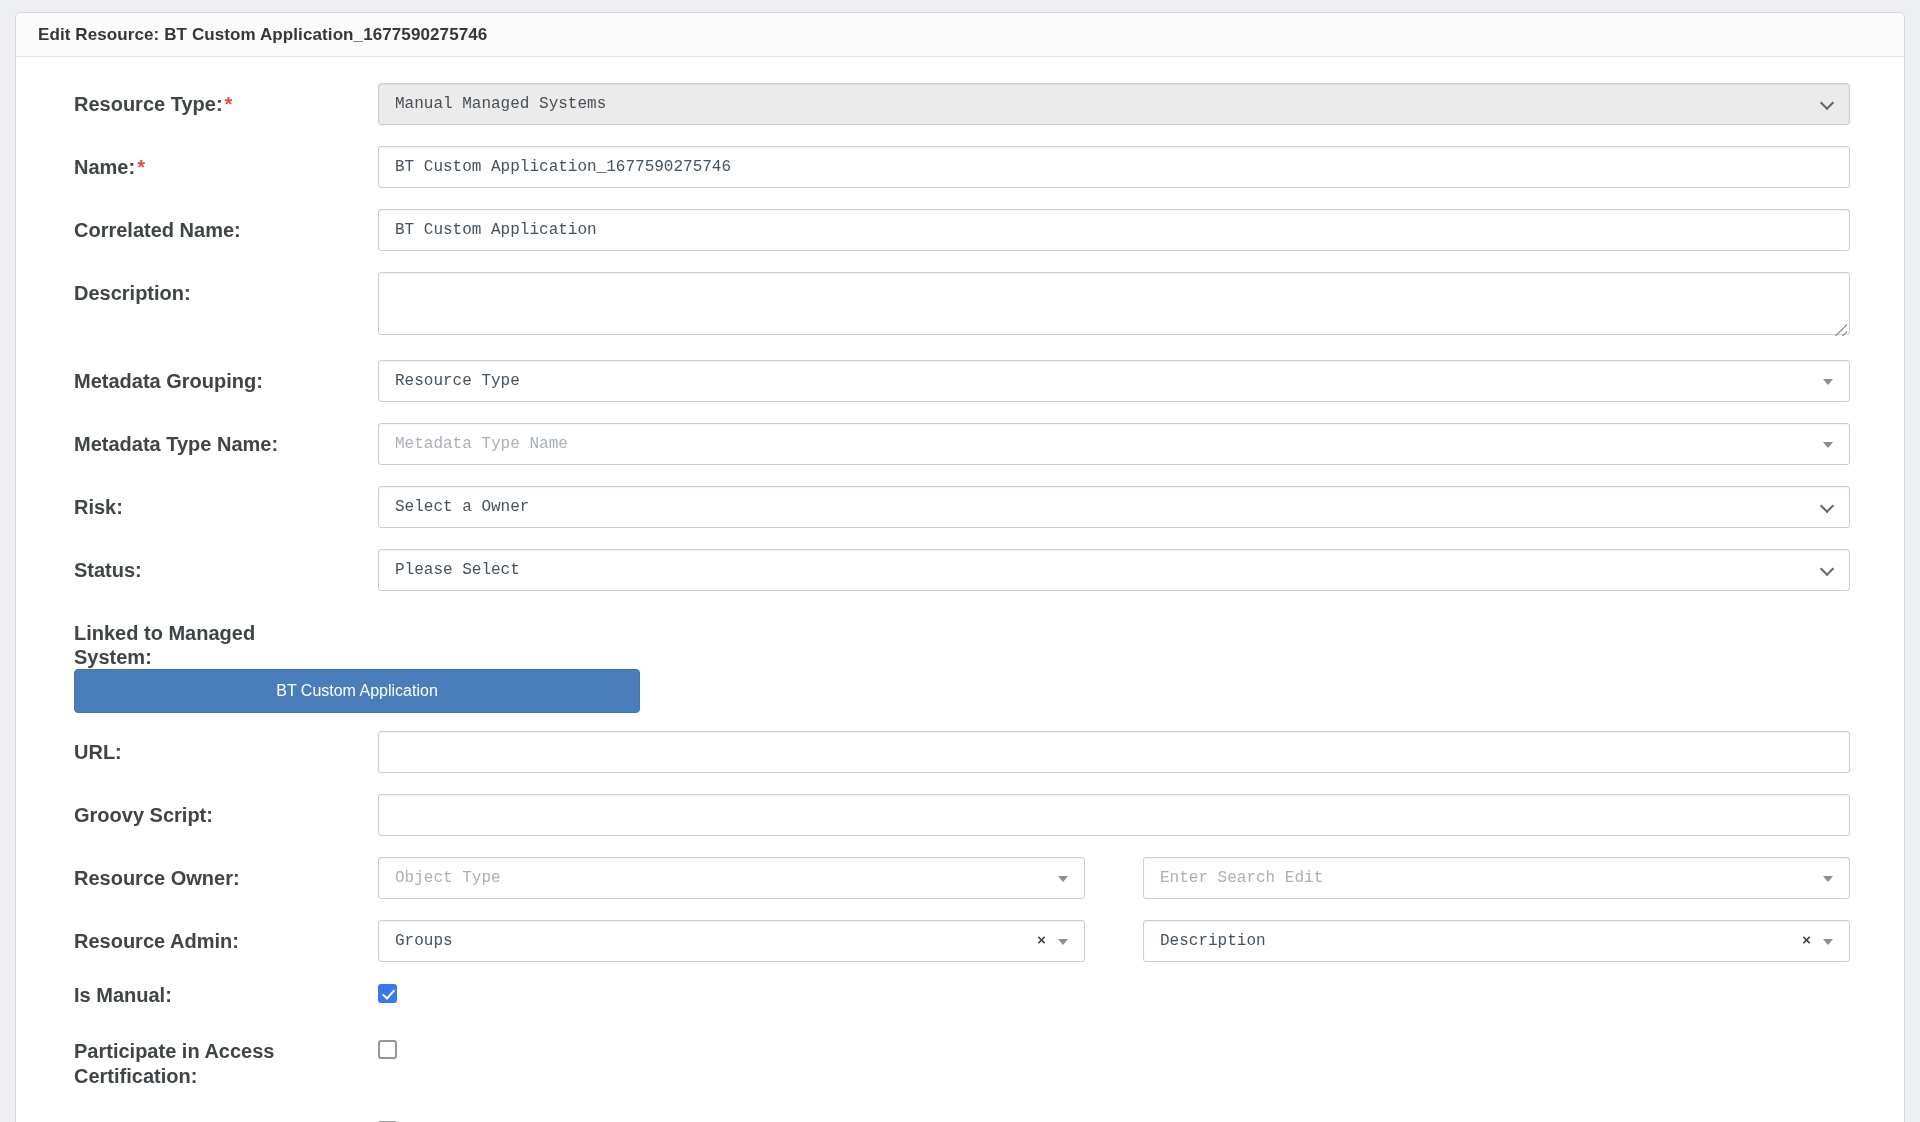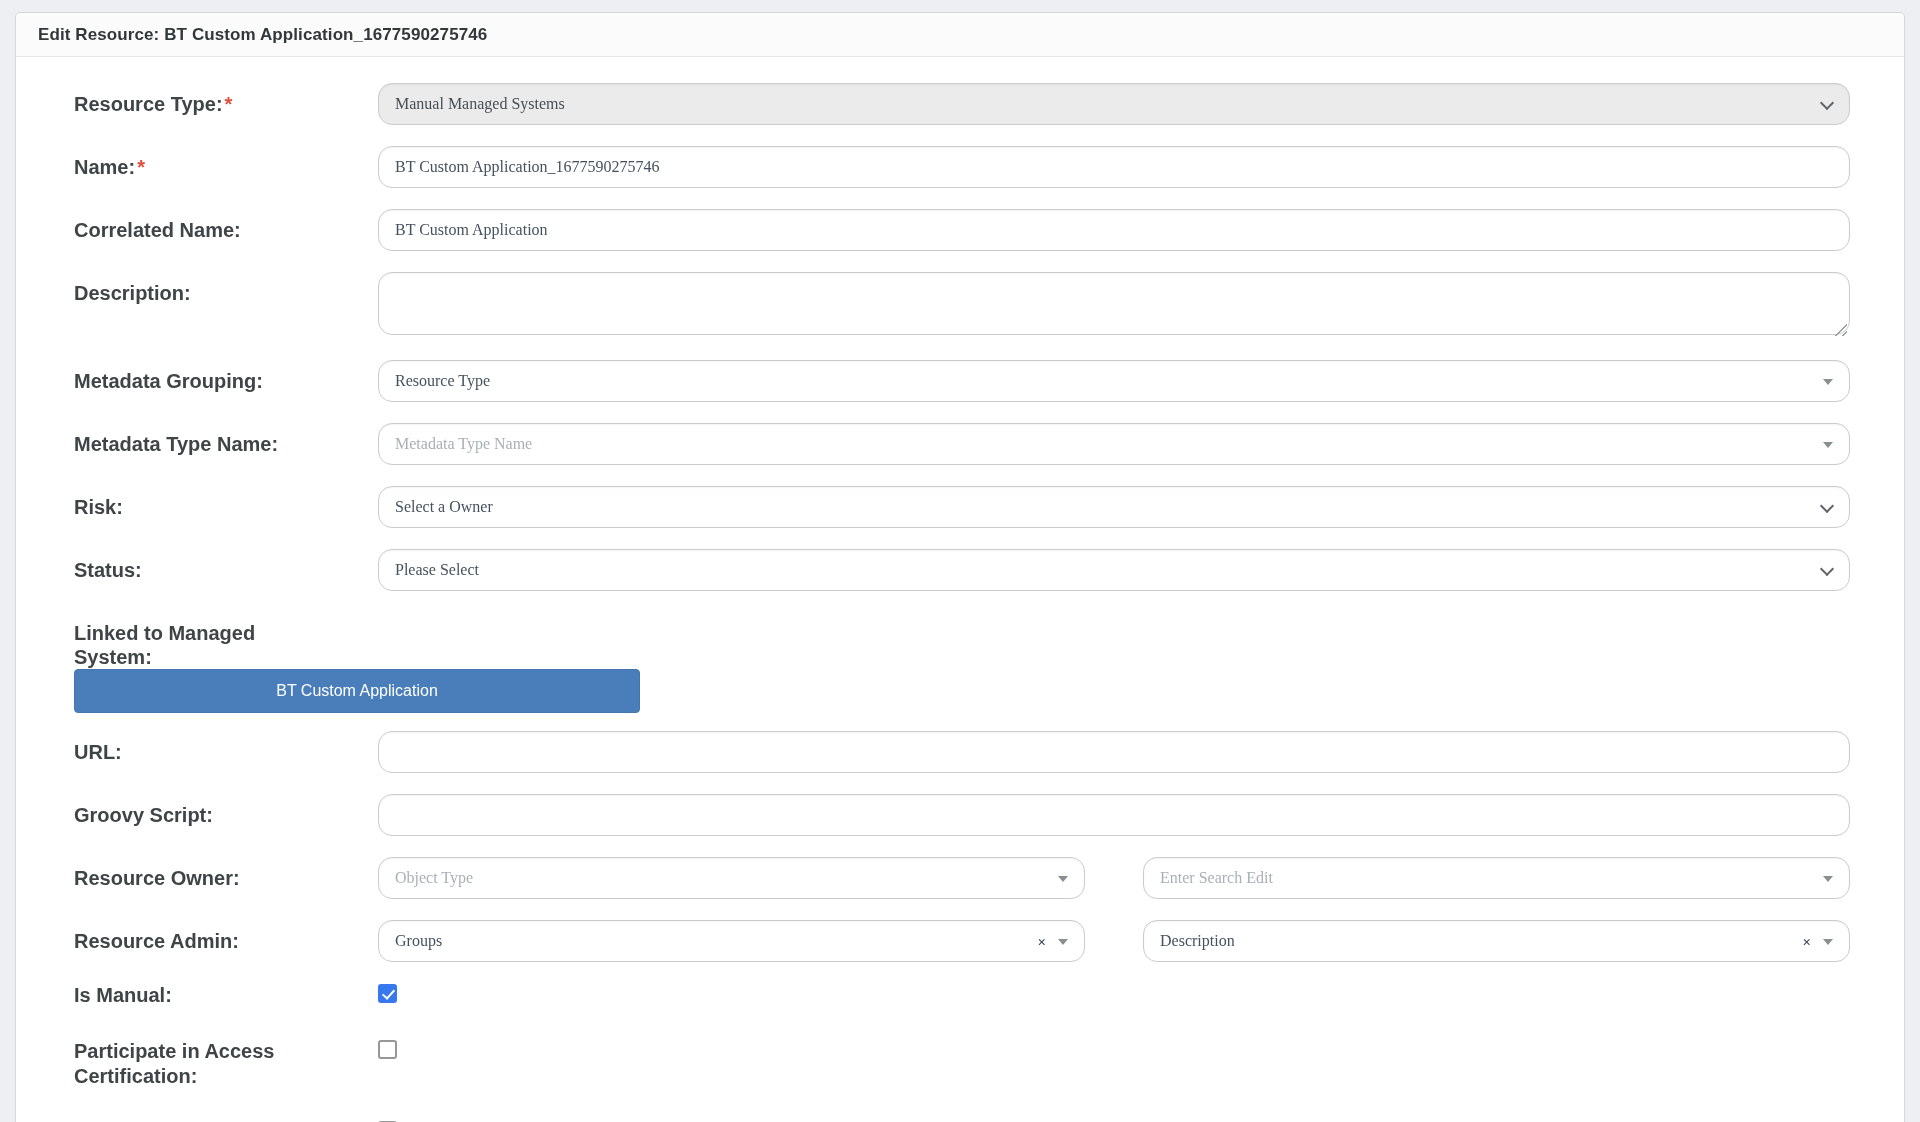--- a/index.html
+++ b/index.html
@@ -23,22 +23,22 @@
   .row { display:flex; align-items:flex-start; margin-bottom:21px; }
   .row-label {
     width:240px; margin-right:64px; flex:none;
     font-size:20px; font-weight:bold; color:#3f4447; line-height:24px; padding-top:9px;
   }
   .req { color:#e04b3a; font-weight:bold; margin-left:2px; }
   .field { flex:1; position:relative; }
 
   .txt, .fake-select, .textarea {
     width:100%; height:42px; background:#fff;
-    border:1px solid #cccccc; border-radius:14px;
-    font-family:Liberation Serif, serif; font-size:16px; color:#45525e;
+    border:1px solid #cccccc; border-radius:3px;
+    font-family:Liberation Mono, monospace; font-size:16px; color:#45525e;
     padding:7px 16px; box-shadow:inset 0 1px 2px rgba(0,0,0,.05);
   }
   .txt { outline:none; }
   .txt::placeholder { color:#a9b0b7; }
   .fake-select { display:flex; align-items:center; cursor:pointer; position:relative; }
   .fake-select .sel-text { flex:1; overflow:hidden; white-space:nowrap; }
   .fake-select.disabled { background:#ebebeb; cursor:default; color:#474e54; }
   .placeholder-text { color:#a9b0b7; }
 
   .chevron {

